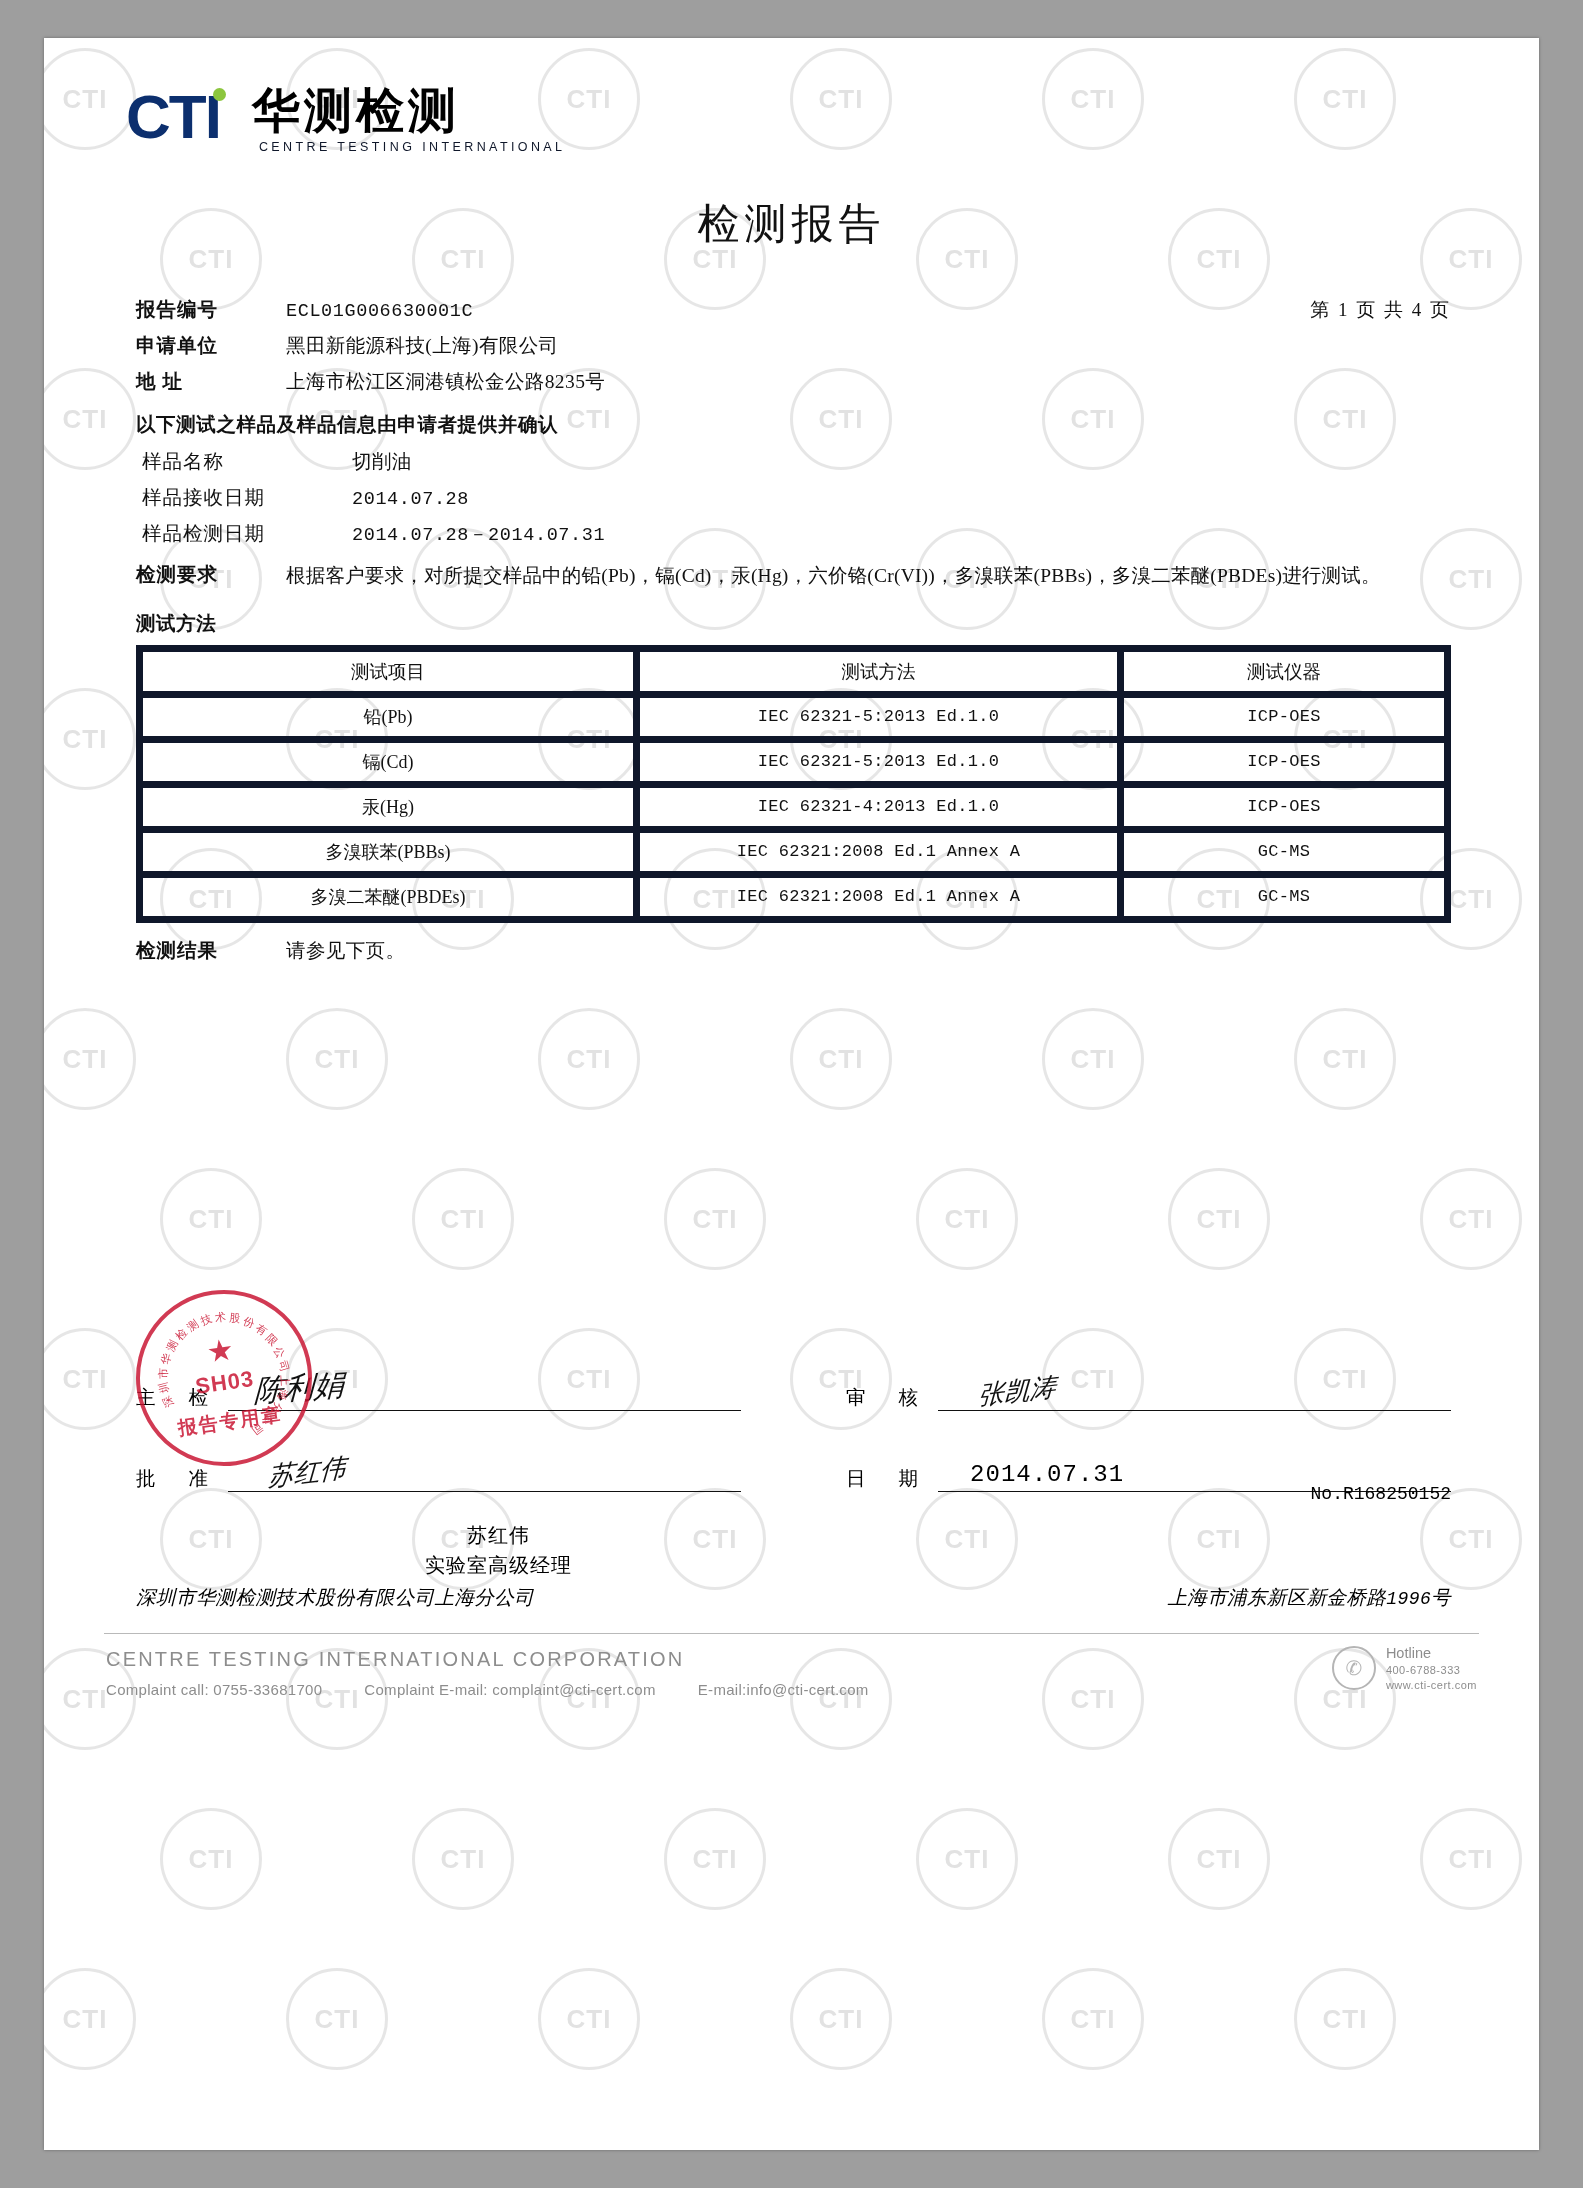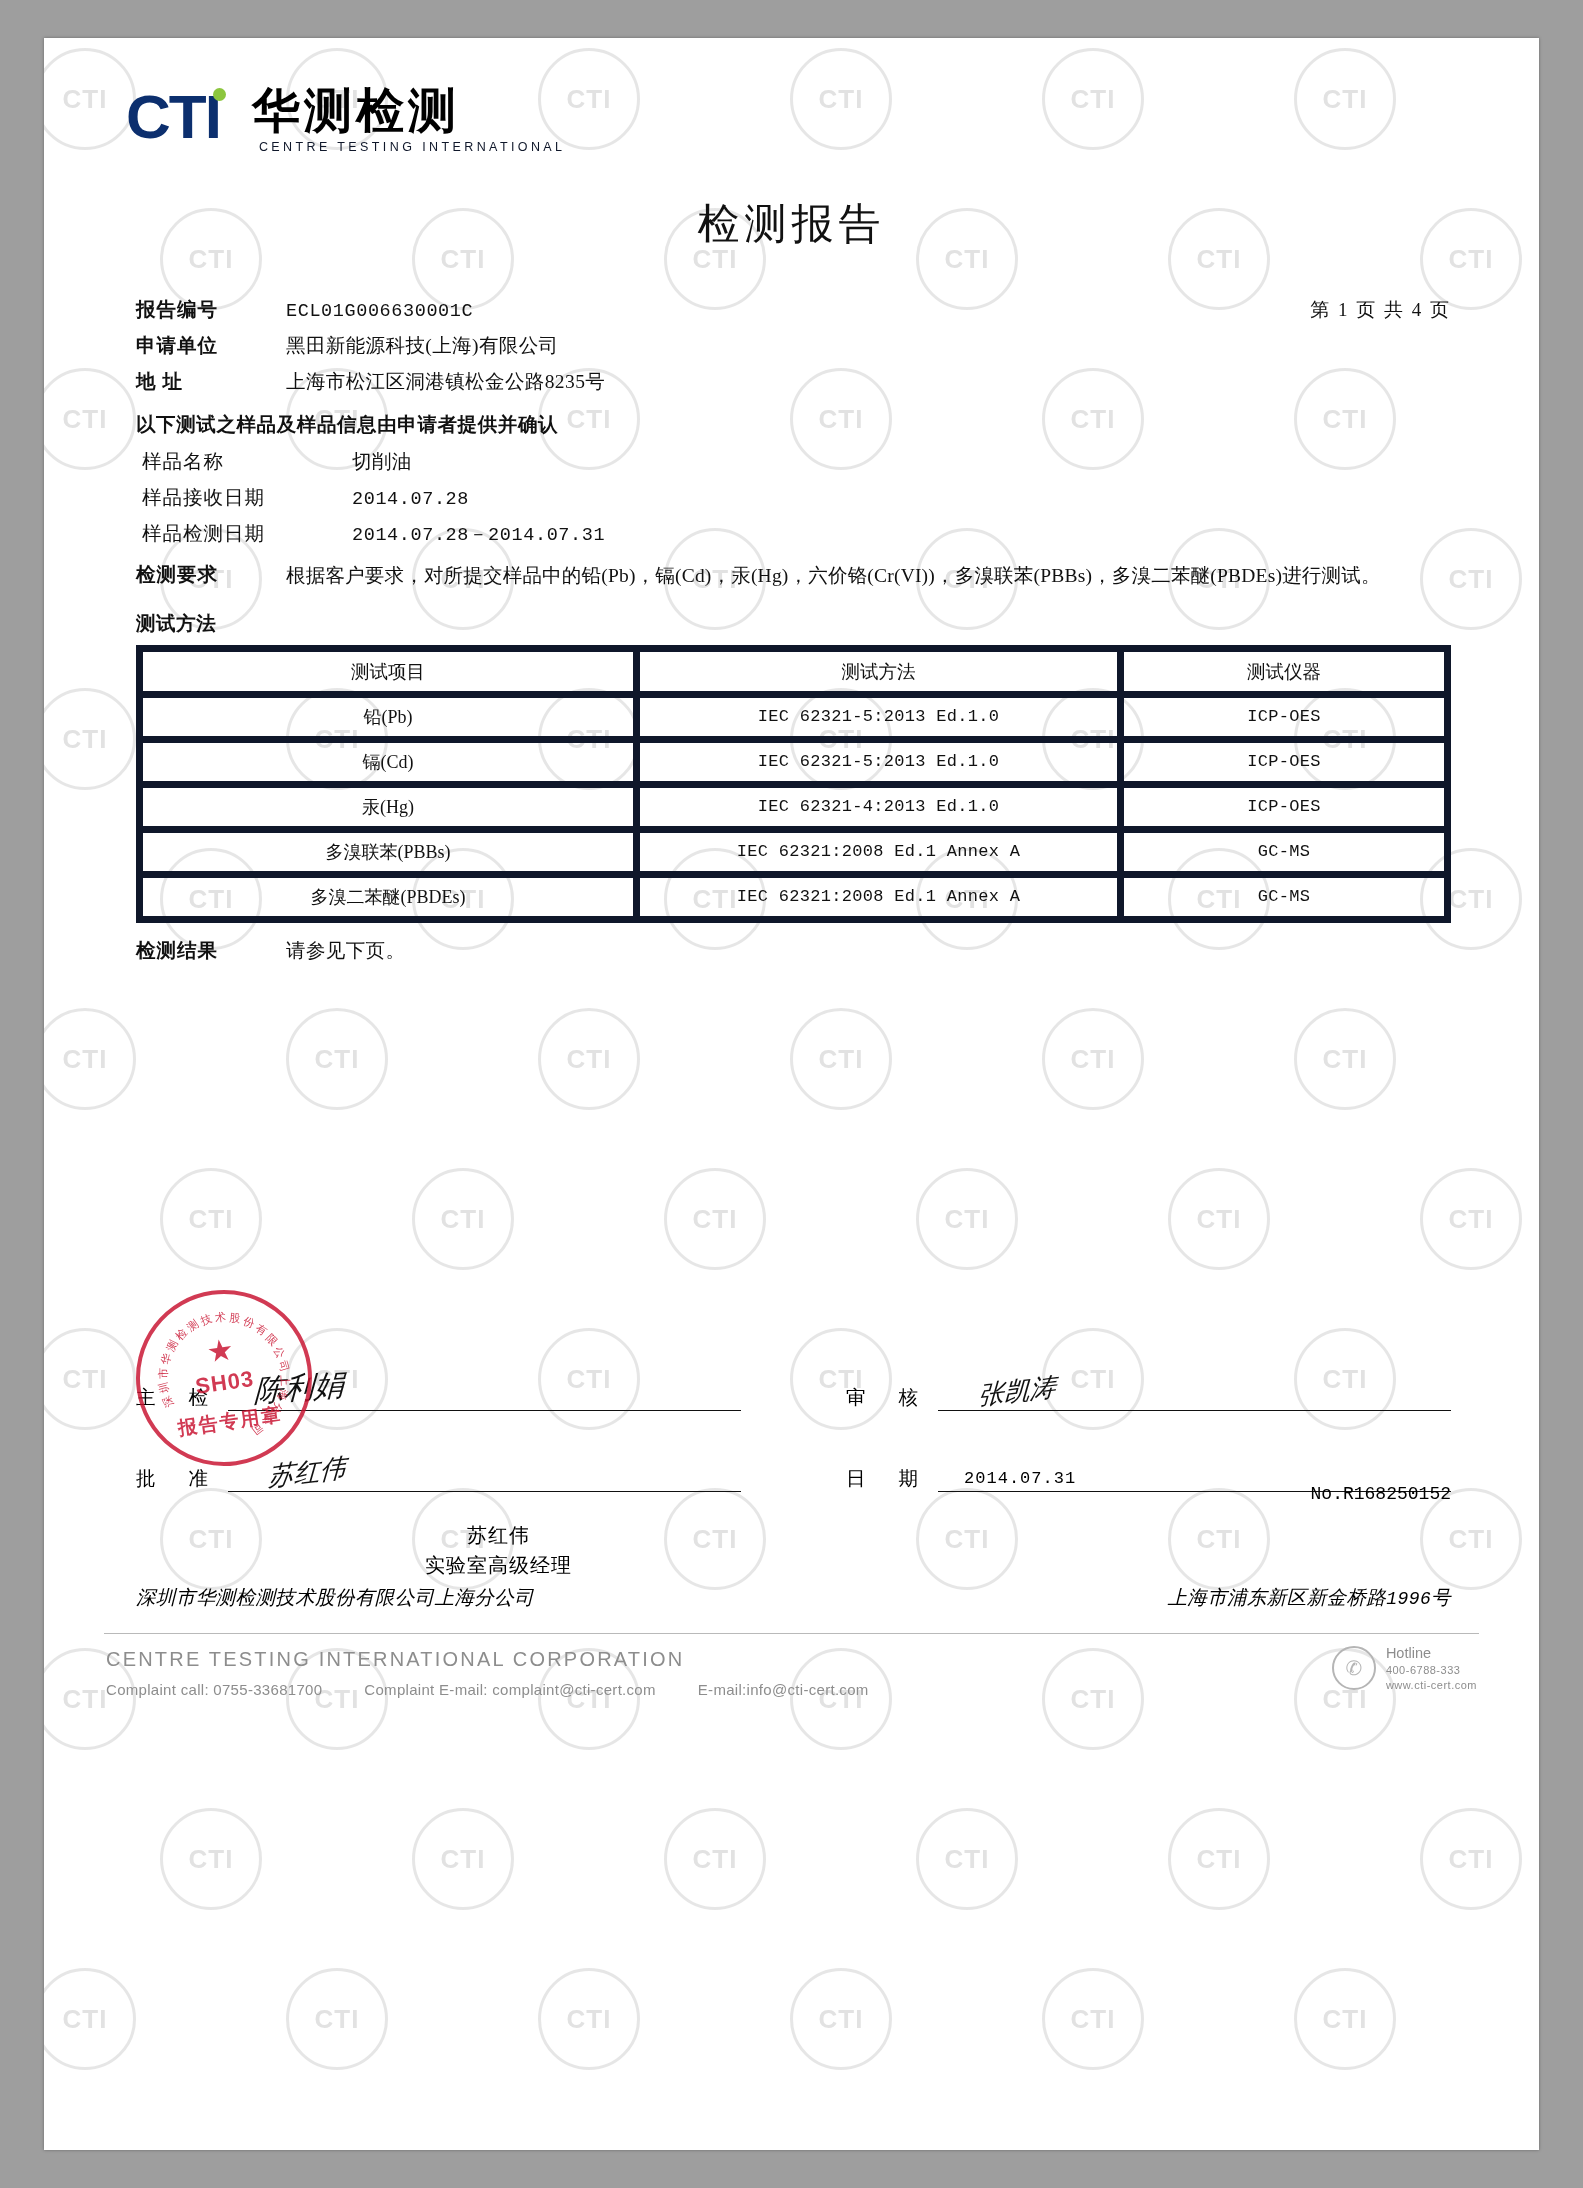--- a/index.html
+++ b/index.html
@@ -217,24 +217,24 @@
     transform: rotate(-4deg) skewX(-6deg);
     white-space: nowrap;
   }
   .handwriting.b {
     left: 40px;
     font-size: 26px;
     transform: rotate(-7deg) skewX(-10deg);
   }
   .date-val {
     position: absolute;
-    left: 26px;
+    left: 32px;
     bottom: 3px;
     font-family: "Liberation Mono", monospace;
-    font-size: 17px;
+    font-size: 24px;
     letter-spacing: 1px;
   }
   .stamp {
     position: absolute;
     left: 92px;
     top: 1252px;
     width: 168px;
     height: 168px;
     border: 4px solid #c8102e;
     border-radius: 50%;

